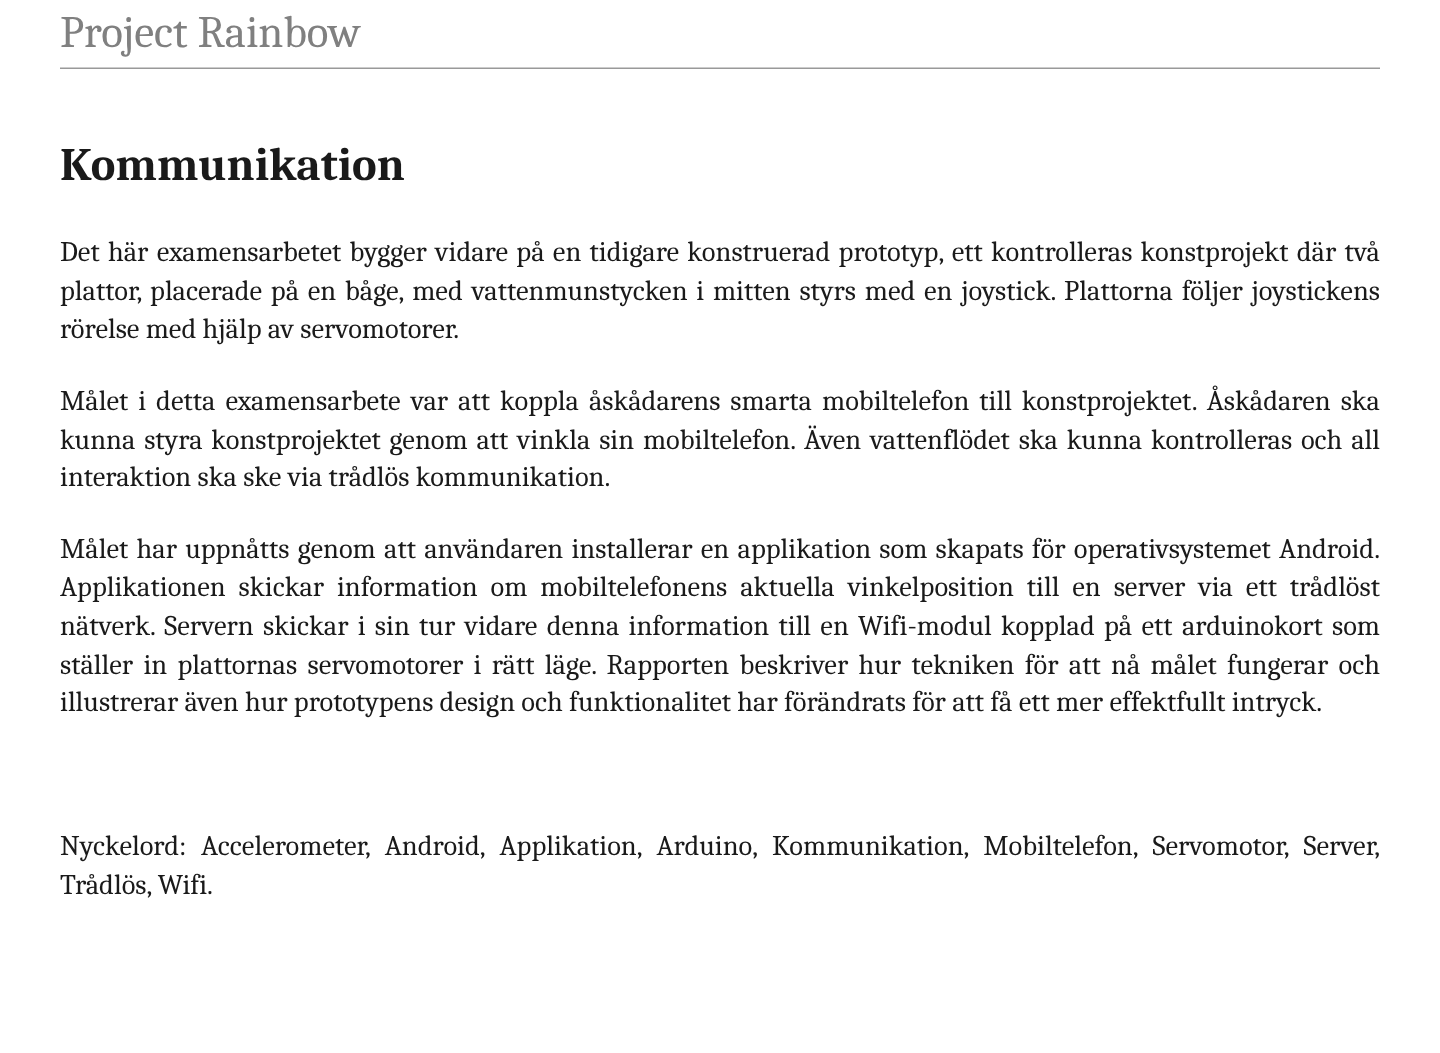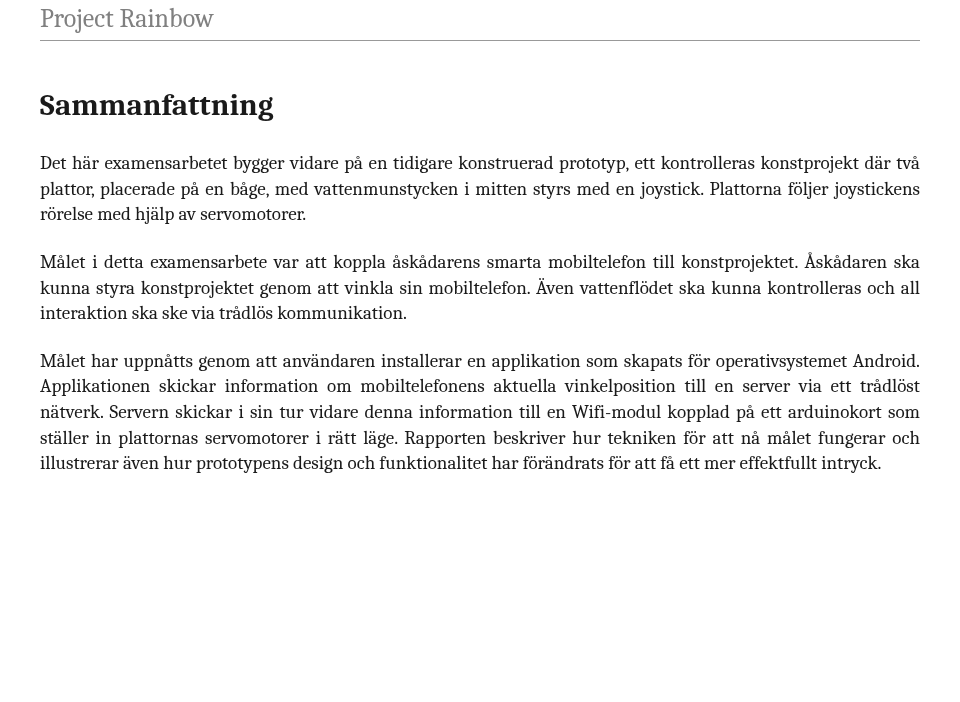--- a/index.html
+++ b/index.html
@@ -13,21 +13,21 @@
   .page {
     padding: 0 40px 40px 40px;
     box-sizing: border-box;
   }
   .header {
     border-bottom: 1px solid #999;
     padding: 4px 0 6px 0;
     margin-bottom: 46px;
   }
   .header-title {
-    font-size: 26px;
+    font-size: 30px;
     color: #808080;
     font-weight: 400;
   }
   .section-heading {
     font-size: 31px;
     font-weight: 700;
     color: #1a1a1a;
     margin: 0 0 28px 0;
     font-family: Cambria, Georgia, serif;
   }
@@ -48,22 +48,23 @@
 </style>
 </head>
 <body>
 
 <div class="page">
 
   <div class="header">
     <span class="header-title">Project Rainbow</span>
   </div>
 
-  <h1 class="section-heading">Sammanfattning</h1>
+  <h1 class="section-heading">Kommunikation</h1>
 
   <p class="body-para">Det här examensarbetet bygger vidare på en tidigare konstruerad prototyp, ett kontrolleras konstprojekt där två plattor, placerade på en båge, med vattenmunstycken i mitten styrs med en joystick. Plattorna följer joystickens rörelse med hjälp av servomotorer.</p>
 
   <p class="body-para">Målet i detta examensarbete var att koppla åskådarens smarta mobiltelefon till konstprojektet. Åskådaren ska kunna styra konstprojektet genom att vinkla sin mobiltelefon. Även vattenflödet ska kunna kontrolleras och all interaktion ska ske via trådlös kommunikation.</p>
 
   <p class="body-para">Målet har uppnåtts genom att användaren installerar en applikation som skapats för operativsystemet Android. Applikationen skickar information om mobiltelefonens aktuella vinkelposition till en server via ett trådlöst nätverk. Servern skickar i sin tur vidare denna information till en Wifi-modul kopplad på ett arduinokort som ställer in plattornas servomotorer i rätt läge. Rapporten beskriver hur tekniken för att nå målet fungerar och illustrerar även hur prototypens design och funktionalitet har förändrats för att få ett mer effektfullt intryck.</p>
 
+  <p class="keywords">Nyckelord: Accelerometer, Android, Applikation, Arduino, Kommunikation, Mobiltelefon, Servomotor, Server, Trådlös, Wifi.</p>
 
 </div>
 
 </body></html>

